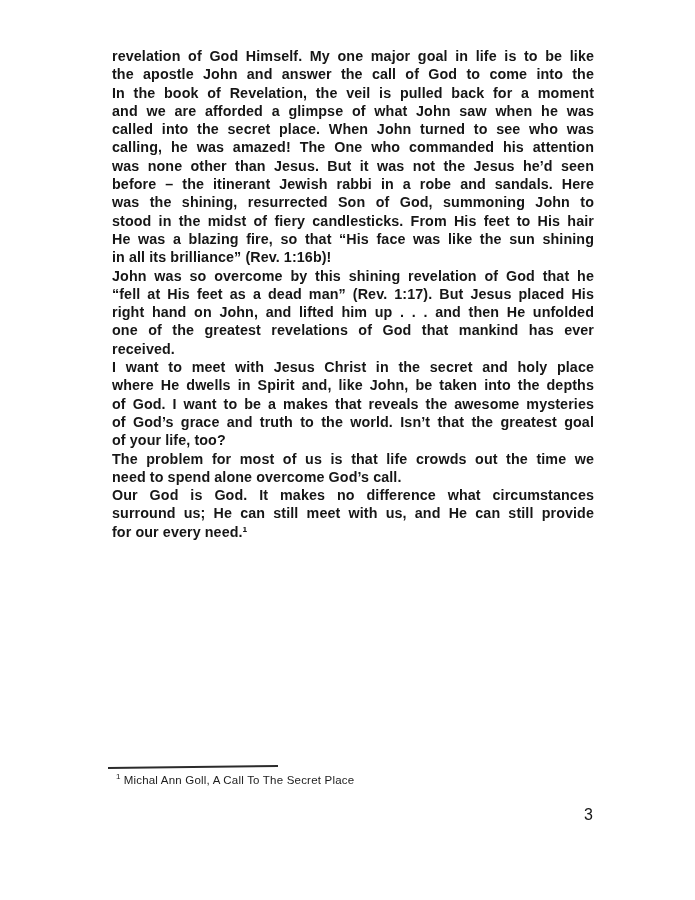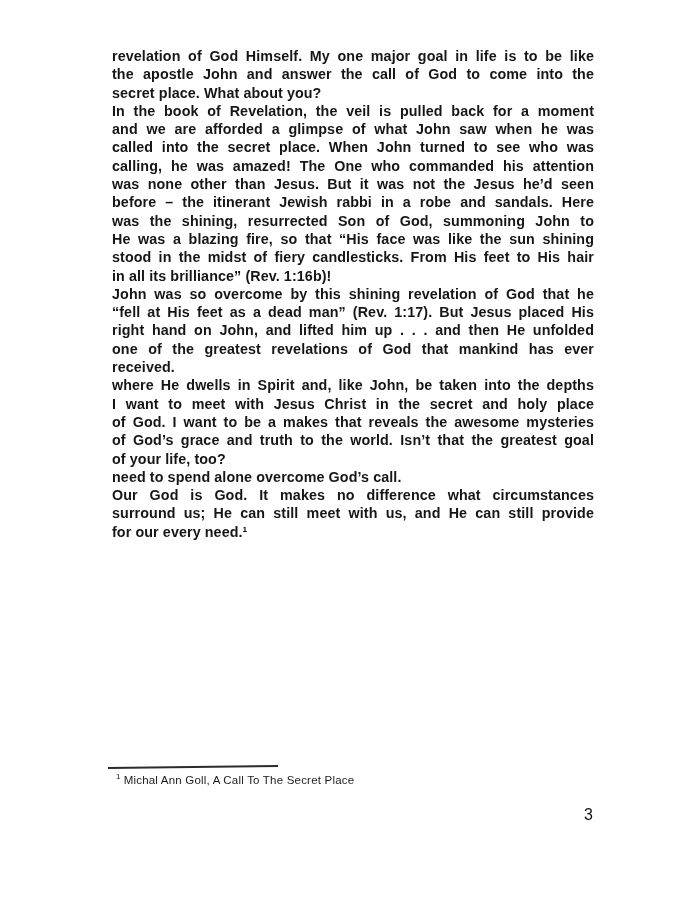--- a/index.html
+++ b/index.html
@@ -66,41 +66,41 @@
   }
 </style>
 </head>
 <body>
 
 <div class="page">
 
   <div class="text-block">
     <div class="line">revelation of God Himself. My one major goal in life is to be like</div>
     <div class="line">the apostle John and answer the call of God to come into the</div>
-    <div class="line para-end">secret place. What about you?</div>
     <div class="line">In the book of Revelation, the veil is pulled back for a moment</div>
     <div class="line">and we are afforded a glimpse of what John saw when he was</div>
     <div class="line">called into the secret place. When John turned to see who was</div>
     <div class="line">calling, he was amazed! The One who commanded his attention</div>
     <div class="line">was none other than Jesus. But it was not the Jesus he’d seen</div>
     <div class="line">before – the itinerant Jewish rabbi in a robe and sandals. Here</div>
     <div class="line">was the shining, resurrected Son of God, summoning John to</div>
+    <div class="line">stood in the midst of fiery candlesticks. From His feet to His hair</div>
     <div class="line">He was a blazing fire, so that “His face was like the sun shining</div>
-    <div class="line">stood in the midst of fiery candlesticks. From His feet to His hair</div>
     <div class="line para-end">in all its brilliance” (Rev. 1:16b)!</div>
     <div class="line">John was so overcome by this shining revelation of God that he</div>
     <div class="line">“fell at His feet as a dead man” (Rev. 1:17). But Jesus placed His</div>
     <div class="line">right hand on John, and lifted him up . . . and then He unfolded</div>
     <div class="line">one of the greatest revelations of God that mankind has ever</div>
     <div class="line para-end">received.</div>
+    <div class="line">I want to meet with Jesus Christ in the secret and holy place</div>
     <div class="line">where He dwells in Spirit and, like John, be taken into the depths</div>
-    <div class="line">I want to meet with Jesus Christ in the secret and holy place</div>
     <div class="line">of God. I want to be a makes that reveals the awesome mysteries</div>
     <div class="line">of God’s grace and truth to the world. Isn’t that the greatest goal</div>
     <div class="line para-end">of your life, too?</div>
+    <div class="line">The problem for most of us is that life crowds out the time we</div>
     <div class="line para-end">need to spend alone overcome God’s call.</div>
     <div class="line">Our God is God. It makes no difference what circumstances</div>
     <div class="line">surround us; He can still meet with us, and He can still provide</div>
     <div class="line para-end">for our every need.¹</div>
   </div>
 
   <div class="footnote-rule"></div>
 
   <div class="footnote">
     <sup>1</sup><span>Michal Ann Goll, A Call To The Secret Place</span>

